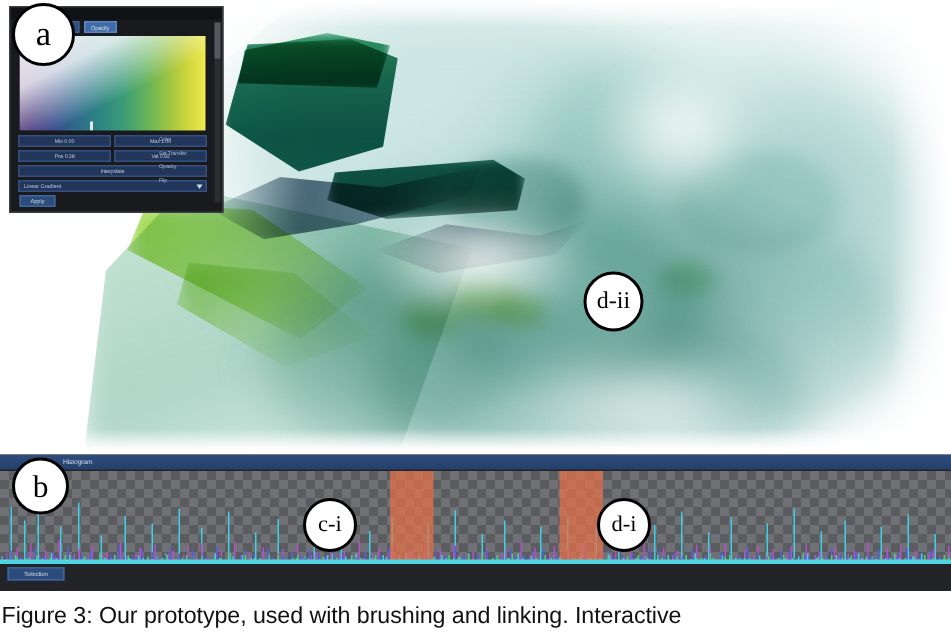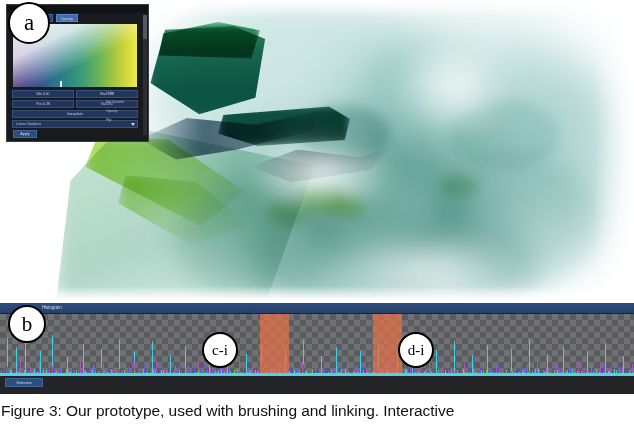--- a/index.html
+++ b/index.html
@@ -1091,17 +1091,18 @@
       <div id="hist-baseline"></div>
     </div>
 
     <div id="hist-footer">
       <div id="hist-footer-btn">Selection</div>
     </div>
   </div>
 
   <div class="callout" id="callout-a">a</div>
   <div class="callout" id="callout-b">b</div>
+  <div class="callout" id="callout-dii">d-ii</div>
   <div class="callout" id="callout-ci">c-i</div>
   <div class="callout" id="callout-di">d-i</div>
 </div>
 
 <div id="caption">Figure 3: Our prototype, used with brushing and linking. Interactive</div>
 
 </body></html>

